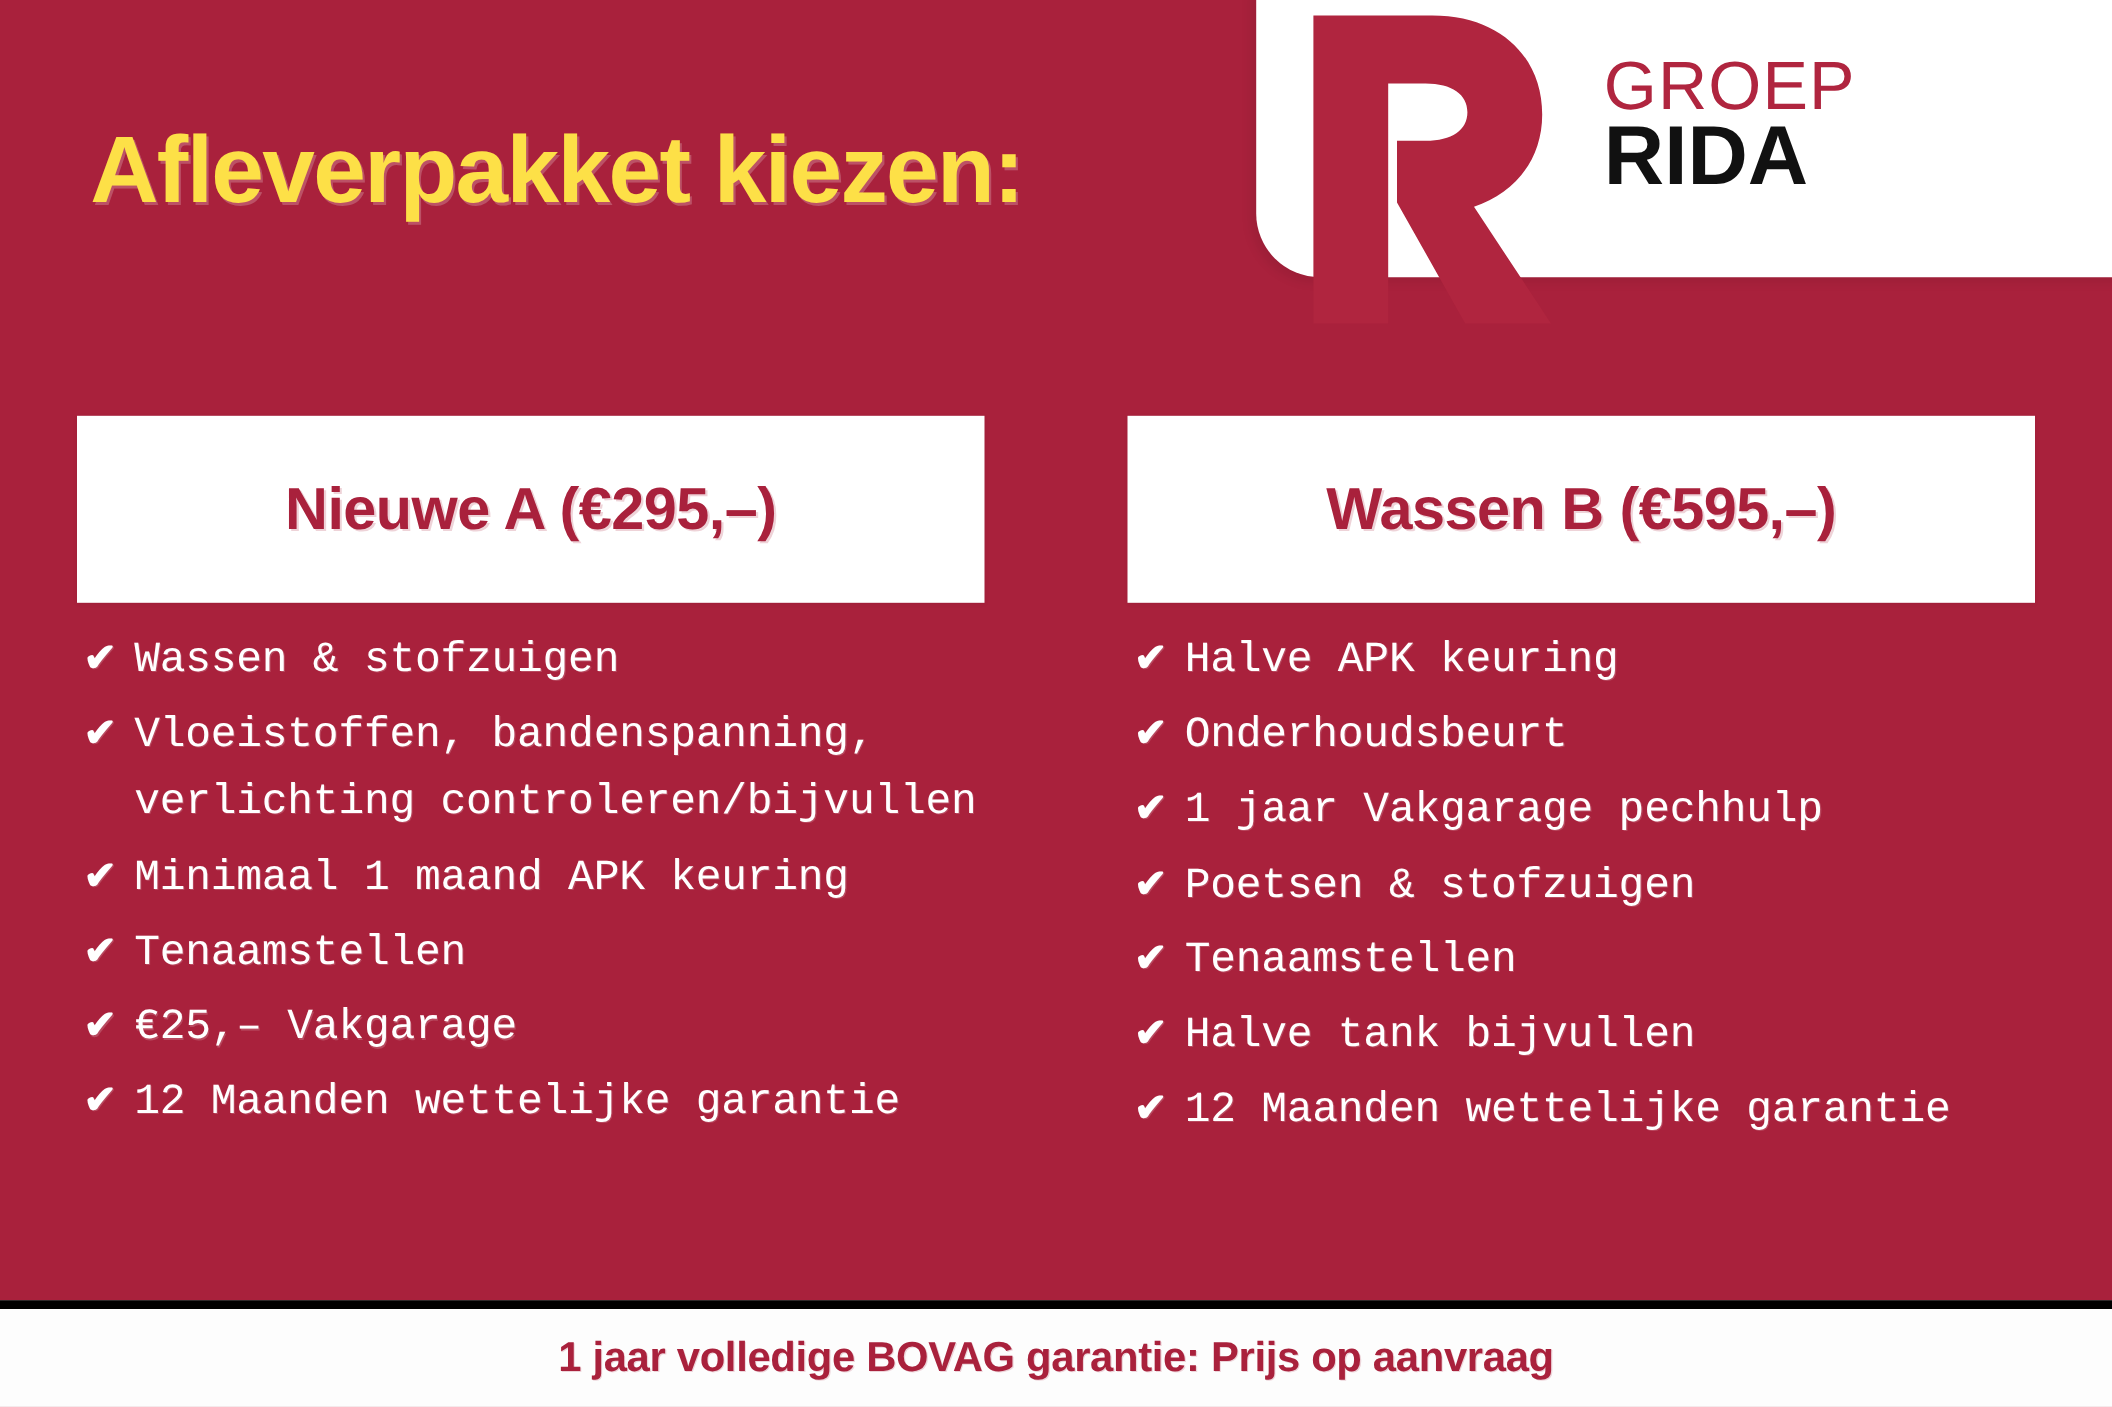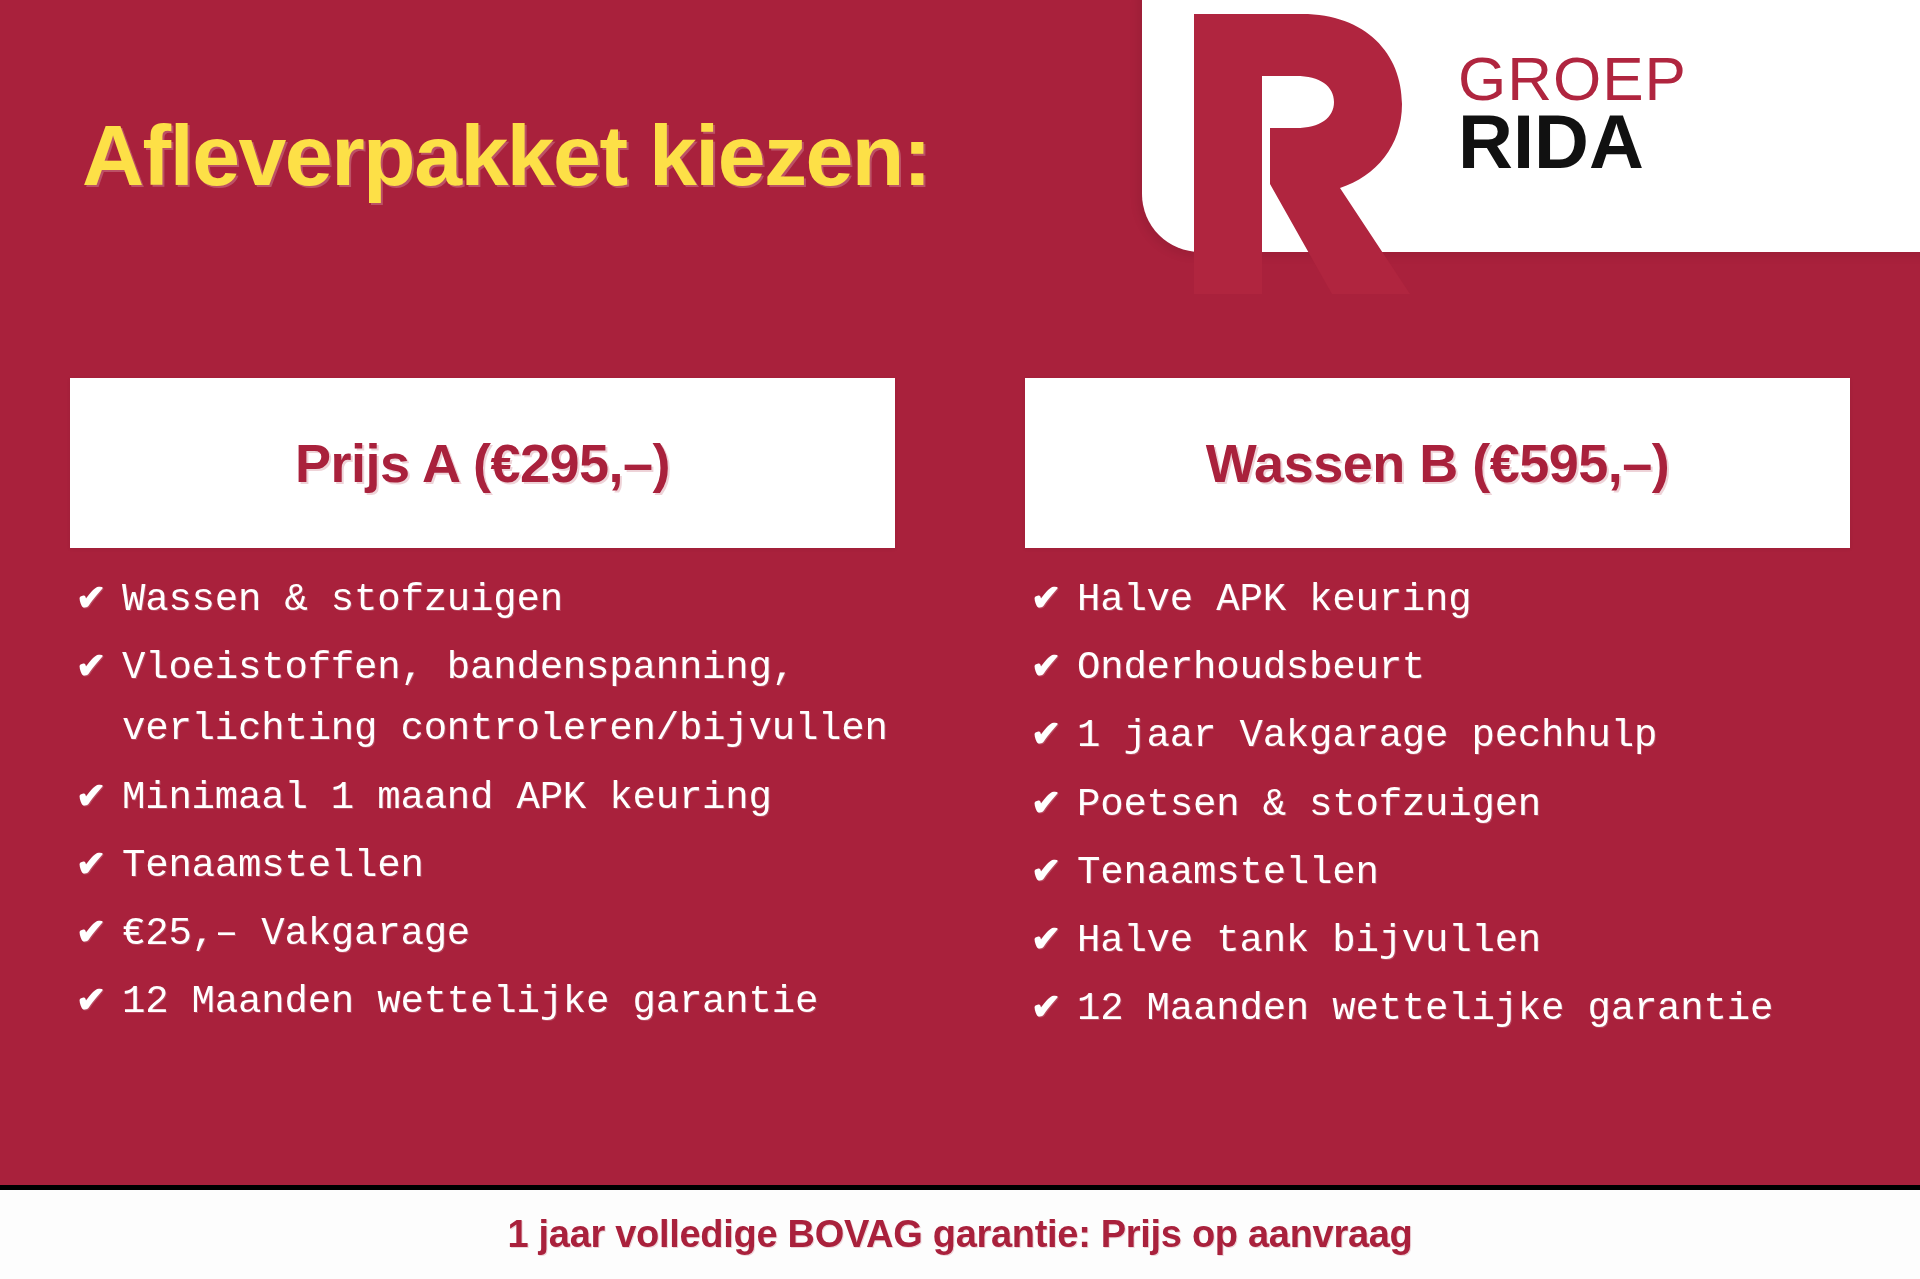--- a/index.html
+++ b/index.html
@@ -142,21 +142,21 @@
   #footer-band {
     position: absolute;
     left: 0;
     bottom: 0;
     width: 1920px;
     height: 89px;
     background: #FDFDFD;
     display: flex;
     align-items: center;
     justify-content: center;
-    border-top: 5px solid #000000;
+    border-top: 8px solid #000000;
   }
   #footer-text {
     font-size: 38px;
     font-weight: 800;
     color: #A9213C;
     letter-spacing: -0.3px;
     white-space: nowrap;
     text-shadow: 1px 1px 0 rgba(169,33,60,0.18);
   }
 </style>
@@ -175,21 +175,21 @@
 
   <div id="logo-text">
     <span id="logo-groep">GROEP</span>
     <span id="logo-rida">RIDA</span>
   </div>
 
   <div id="packages">
 
     <div class="package">
       <div class="pkg-header">
-        <span class="pkg-title">Prijs A (€295,–)</span>
+        <span class="pkg-title">Nieuwe A (€295,–)</span>
       </div>
       <ul class="pkg-list">
         <li class="pkg-item">
           <span class="check-icon">✔</span>
           <span class="item-label">Wassen &amp; stofzuigen</span>
         </li>
         <li class="pkg-item">
           <span class="check-icon">✔</span>
           <span class="item-label">Vloeistoffen, bandenspanning, verlichting controleren/bijvullen</span>
         </li>

